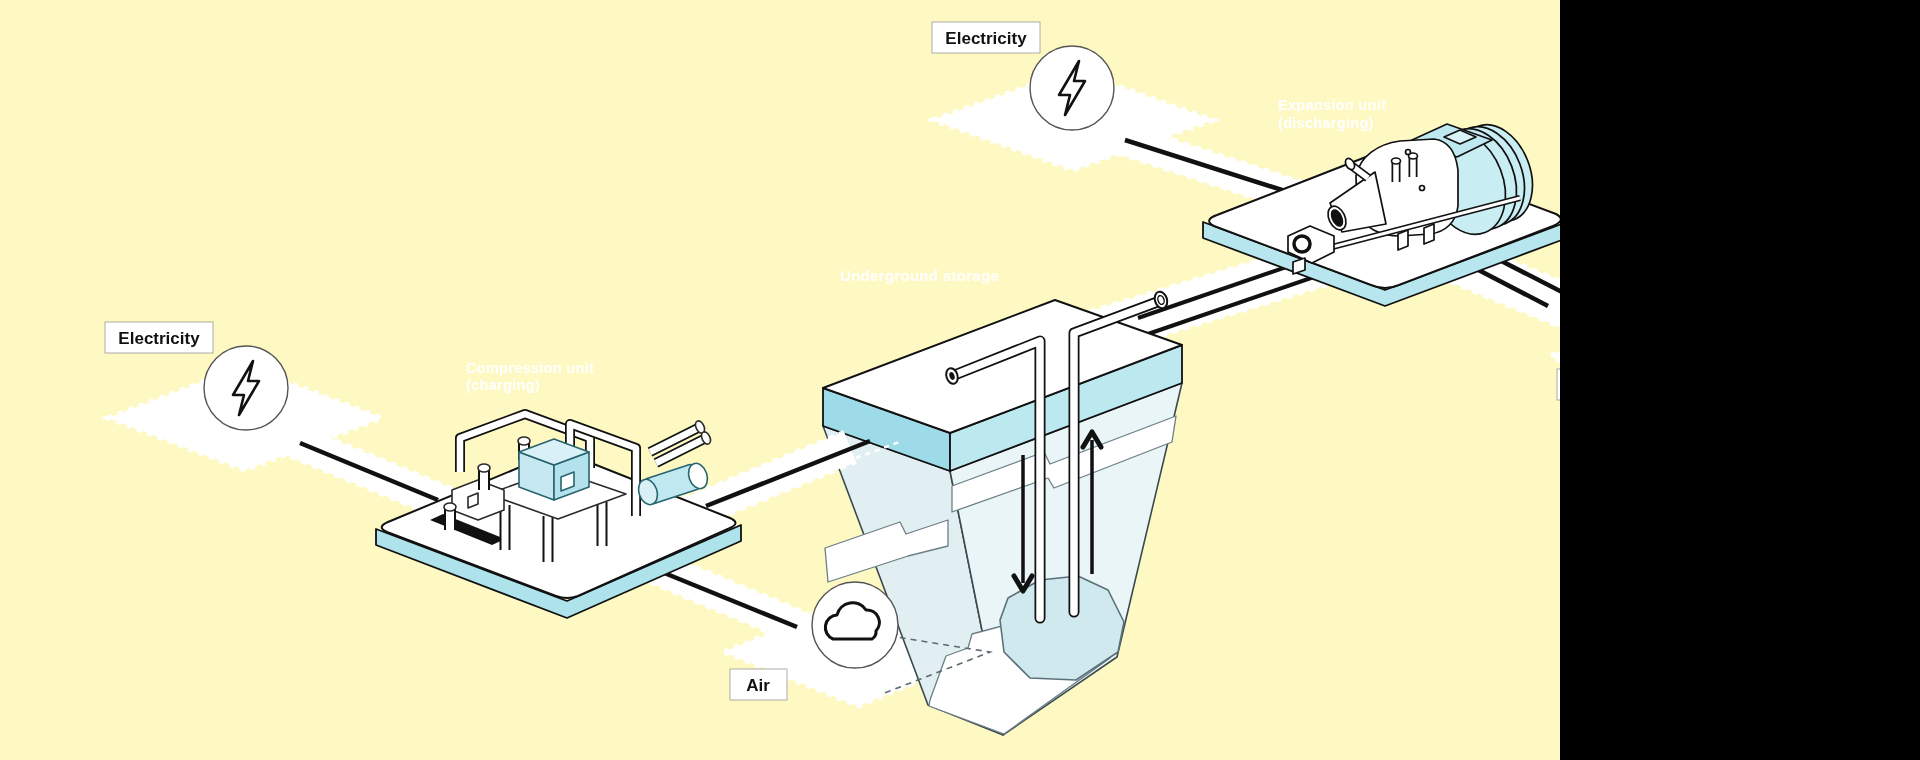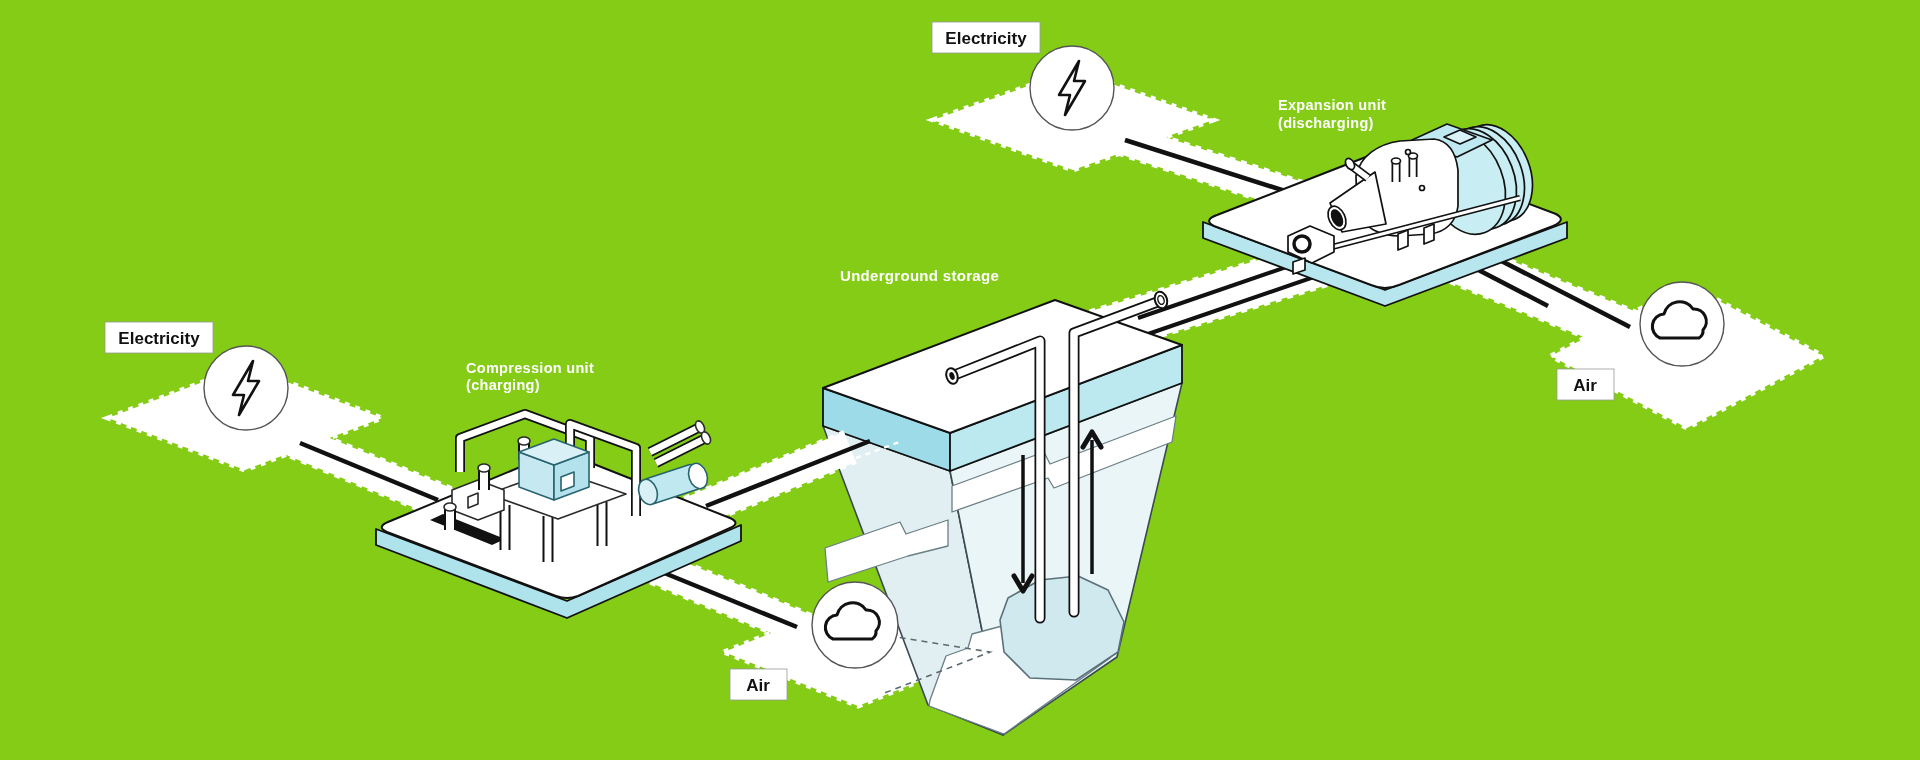--- a/index.html
+++ b/index.html
@@ -1,16 +1,16 @@
 <!DOCTYPE html>
 <html><head>
 <meta charset="utf-8">
 <style>
   html,body{margin:0;padding:0;background:#000;}
-  .stage{position:relative;width:1920px;height:760px;background:#84cc16;overflow:hidden;
+  .stage{position:relative;width:1560px;height:760px;background:#fef9c3;overflow:hidden;
          font-family:"Liberation Sans",sans-serif;}
   svg{position:absolute;left:0;top:0;}
   text{font-family:"Liberation Sans",sans-serif;}
   .boxlabel{font-weight:bold;font-size:17px;fill:#111;}
   .seclabel{font-weight:bold;font-size:14.5px;fill:#fff;letter-spacing:.3px;}
 </style>
 </head>
 <body>
 
 <div class="stage">

